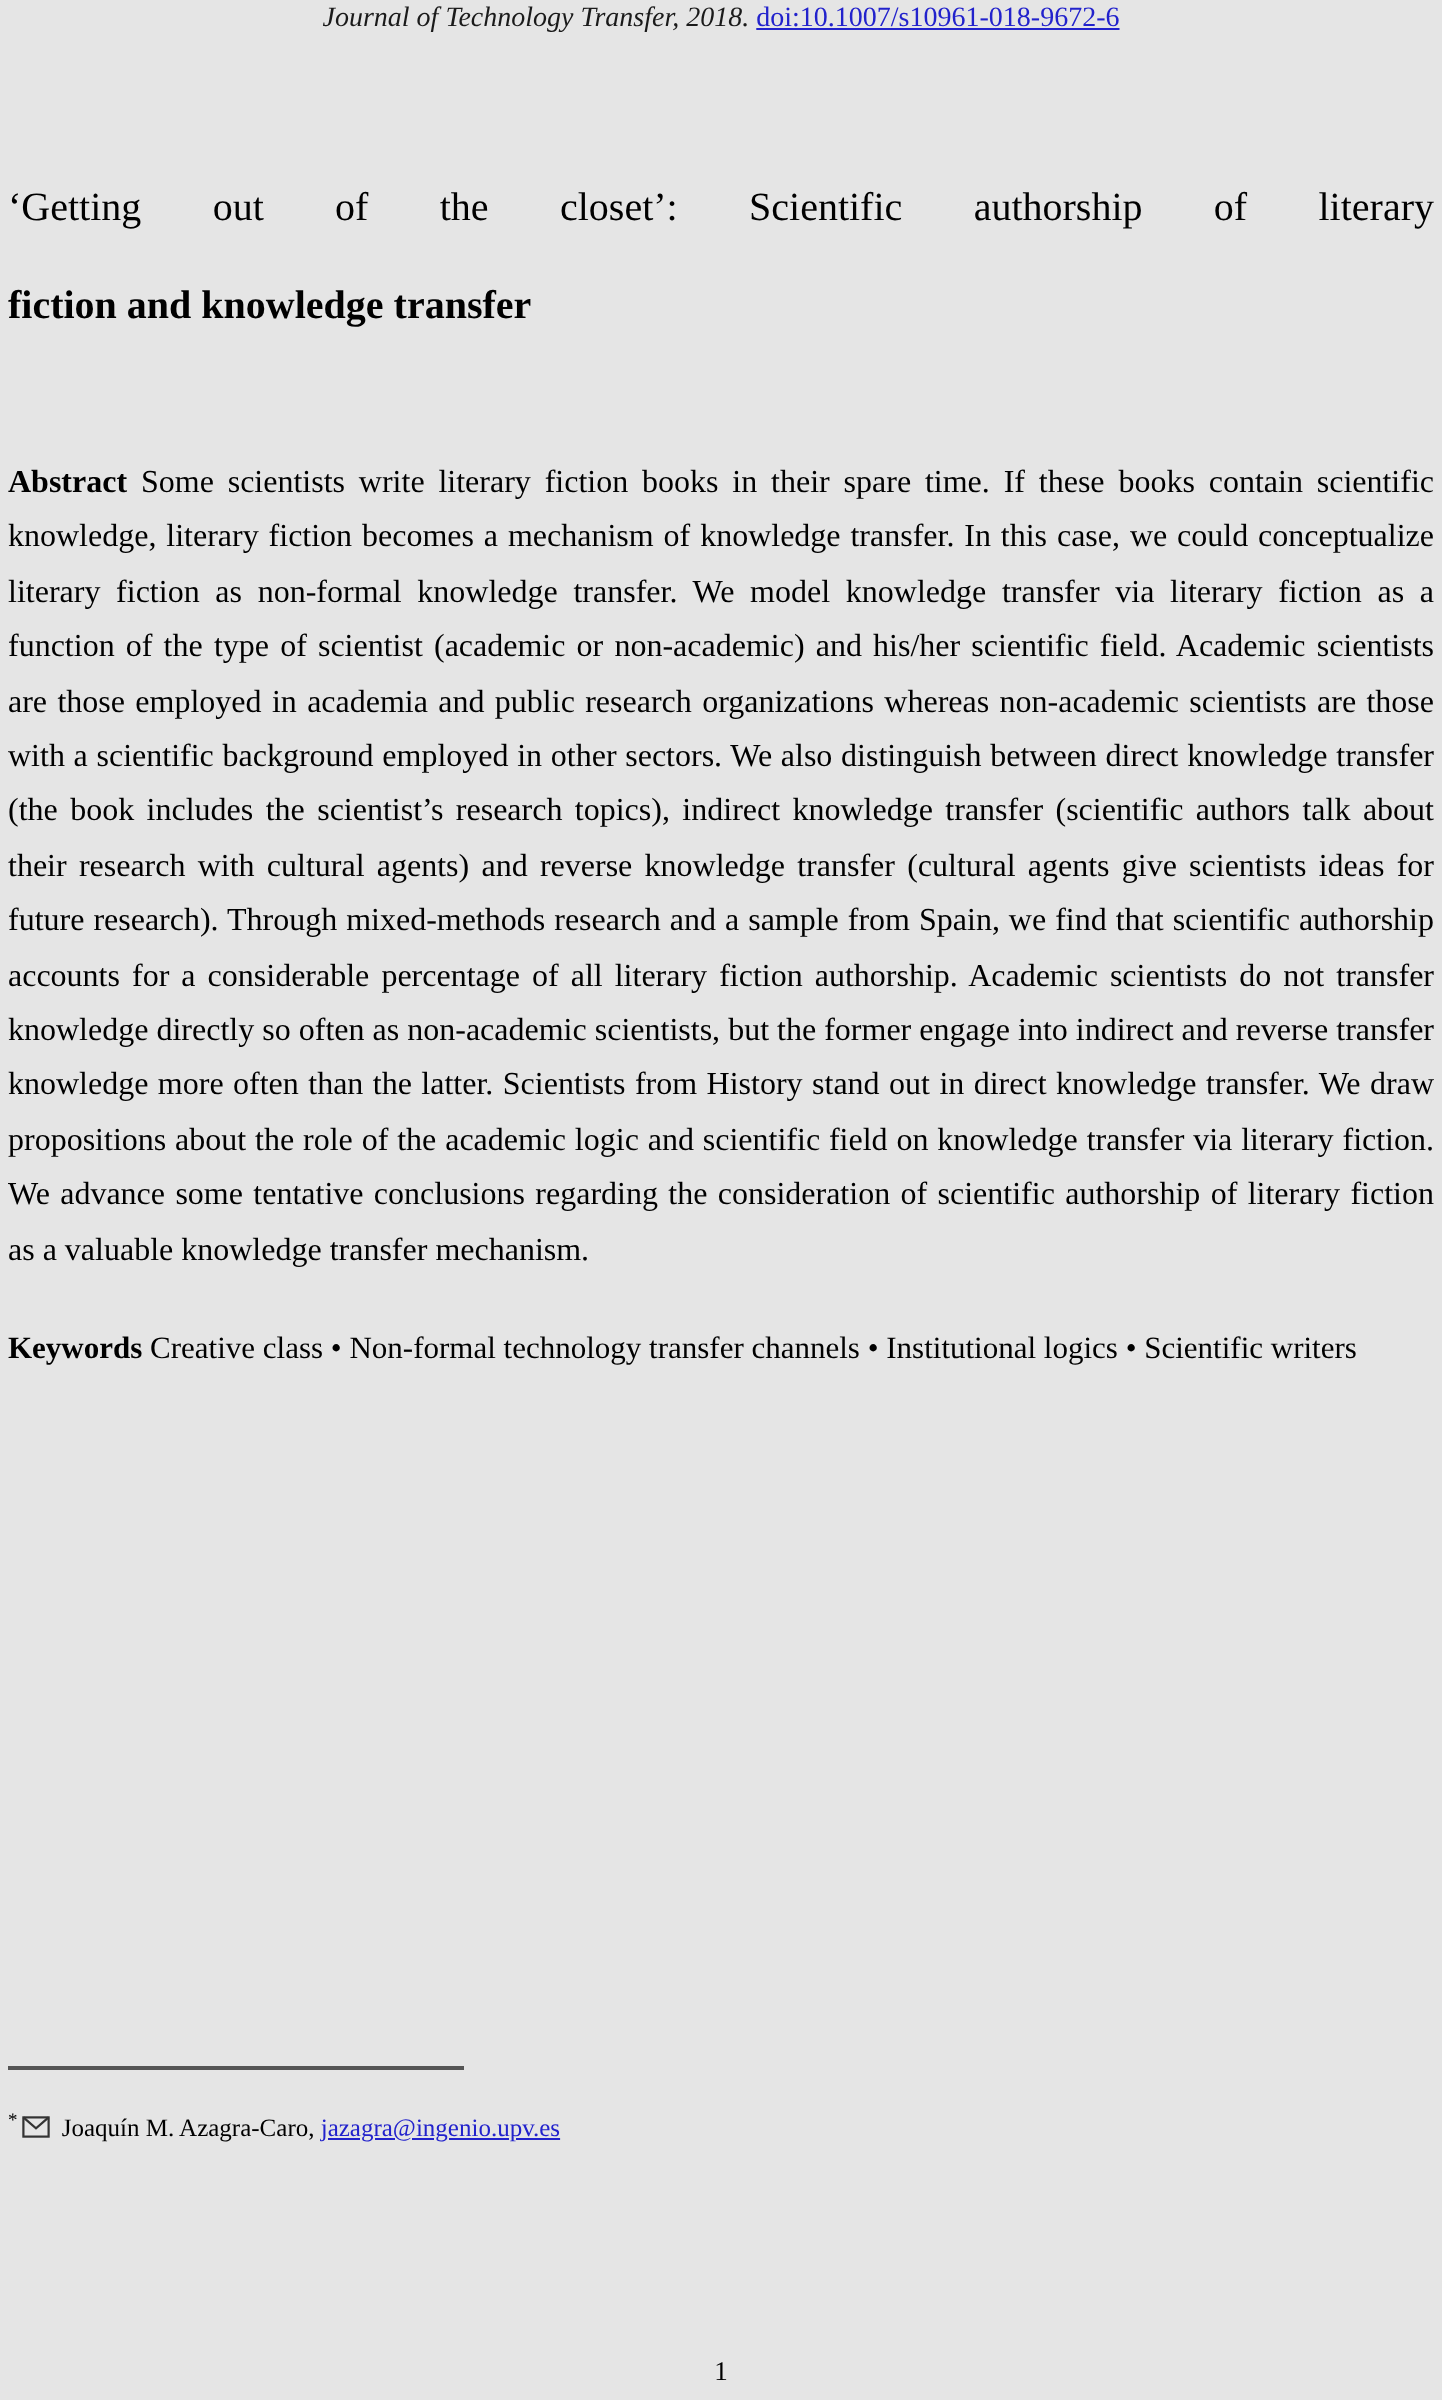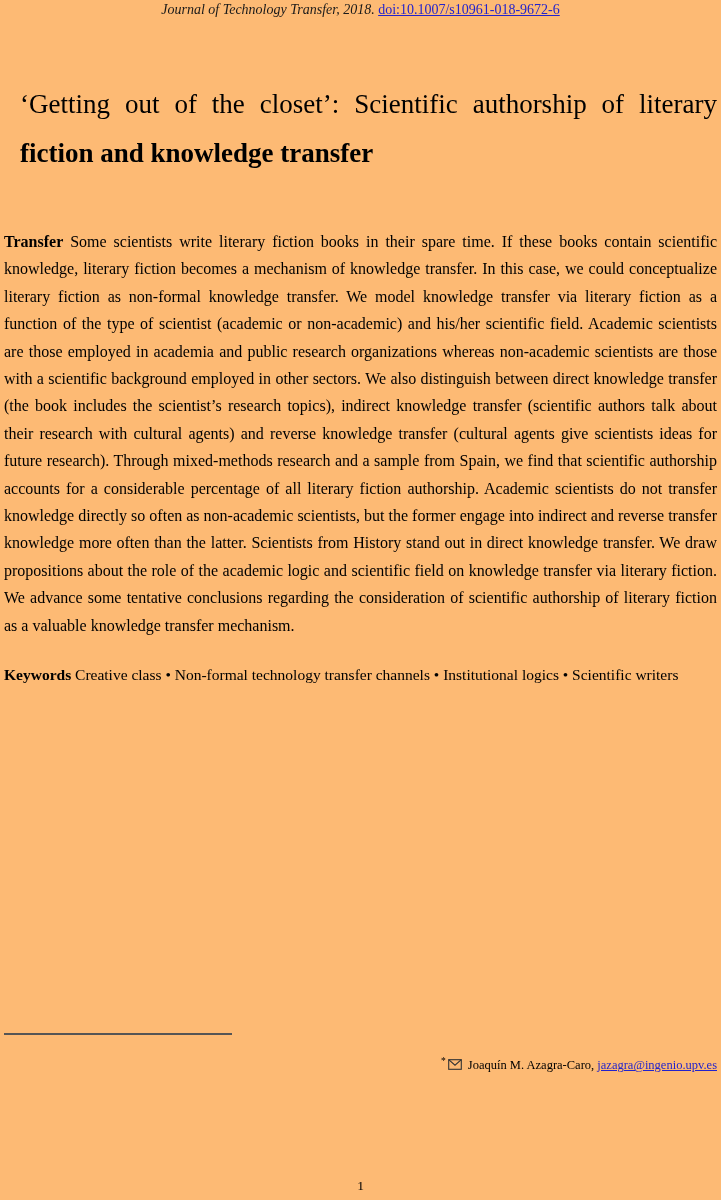--- a/index.html
+++ b/index.html
@@ -1,42 +1,42 @@
 <!DOCTYPE html>
 <html><head>
 <meta charset="utf-8">
 <style>
   html, body { margin: 0; padding: 0; background: #ffffff; }
   .page {
     position: relative;
     width: 721px;
     height: 1200px;
-    background: #fdba74;
+    background: #e5e5e5;
     color: #000000;
     font-family: "Liberation Serif", "DejaVu Serif", serif;
     overflow: hidden;
     box-sizing: border-box;
     padding: 0 4px;
   }
   .header {
     padding-top: 1px;
     text-align: center;
     font-size: 14px;
     line-height: 17px;
     color: #1a1a1a;
   }
   .header .journal { font-style: italic; }
   a.link {
     color: #2222cc;
     text-decoration: underline;
     cursor: pointer;
   }
   .title {
-    margin: 62px 0 0 16px;
-    font-size: 27px;
+    margin: 62px 0 0 0;
+    font-size: 20px;
     font-weight: normal;
     line-height: 49px;
   }
   .title .tl1 {
     display: block;
     text-align: justify;
     text-align-last: justify;
   }
   .title .tl2 { display: block; text-align: left; font-weight: bold; }
   .authors {
@@ -59,21 +59,20 @@
     text-align: left;
   }
   .kw { margin-top: 22px; }
   .footnotes {
     position: absolute;
     left: 4px;
     top: 1033px;
     width: 713px;
     font-size: 12.5px;
     line-height: 16px;
-    text-align: right;
   }
   .fn-rule {
     width: 228px;
     border-top: 2px solid #555;
     margin-bottom: 18px;
   }
   .fn { margin-bottom: 14px; }
   .fn sup { font-size: 9.5px; }
   .envelope-icon { vertical-align: -1px; margin: 0 3px 0 2px; }
   .page-number {
@@ -95,21 +94,21 @@
     <a class="link" href="#">doi:10.1007/s10961-018-9672-6</a>
   </div>
 
   <h1 class="title">
     <span class="tl1">‘Getting out of the closet’: Scientific authorship of literary</span>
     <span class="tl2">fiction and knowledge transfer</span>
   </h1>
 
 
   <p class="abstract">
-    <b>Transfer</b>
+    <b>Abstract</b>
     <span>Some scientists write literary fiction books in their spare time. If these books contain scientific knowledge, literary fiction becomes a mechanism of knowledge transfer. In this case, we could conceptualize literary fiction as non-formal knowledge transfer. We model knowledge transfer via literary fiction as a function of the type of scientist (academic or non-academic) and his/her scientific field. Academic scientists are those employed in academia and public research organizations whereas non-academic scientists are those with a scientific background employed in other sectors. We also distinguish between direct knowledge transfer (the book includes the scientist’s research topics), indirect knowledge transfer (scientific authors talk about their research with cultural agents) and reverse knowledge transfer (cultural agents give scientists ideas for future research). Through mixed-methods research and a sample from Spain, we find that scientific authorship accounts for a considerable percentage of all literary fiction authorship. Academic scientists do not transfer knowledge directly so often as non-academic scientists, but the former engage into indirect and reverse transfer knowledge more often than the latter. Scientists from History stand out in direct knowledge transfer. We draw propositions about the role of the academic logic and scientific field on knowledge transfer via literary fiction. We advance some tentative conclusions regarding the consideration of scientific authorship of literary fiction as a valuable knowledge transfer mechanism.</span>
   </p>
 
   <p class="kw">
     <b>Keywords</b>
     <span>Creative class • Non-formal technology transfer channels • Institutional logics • Scientific writers</span>
   </p>
 
   <div class="footnotes">
     <div class="fn-rule"></div>

